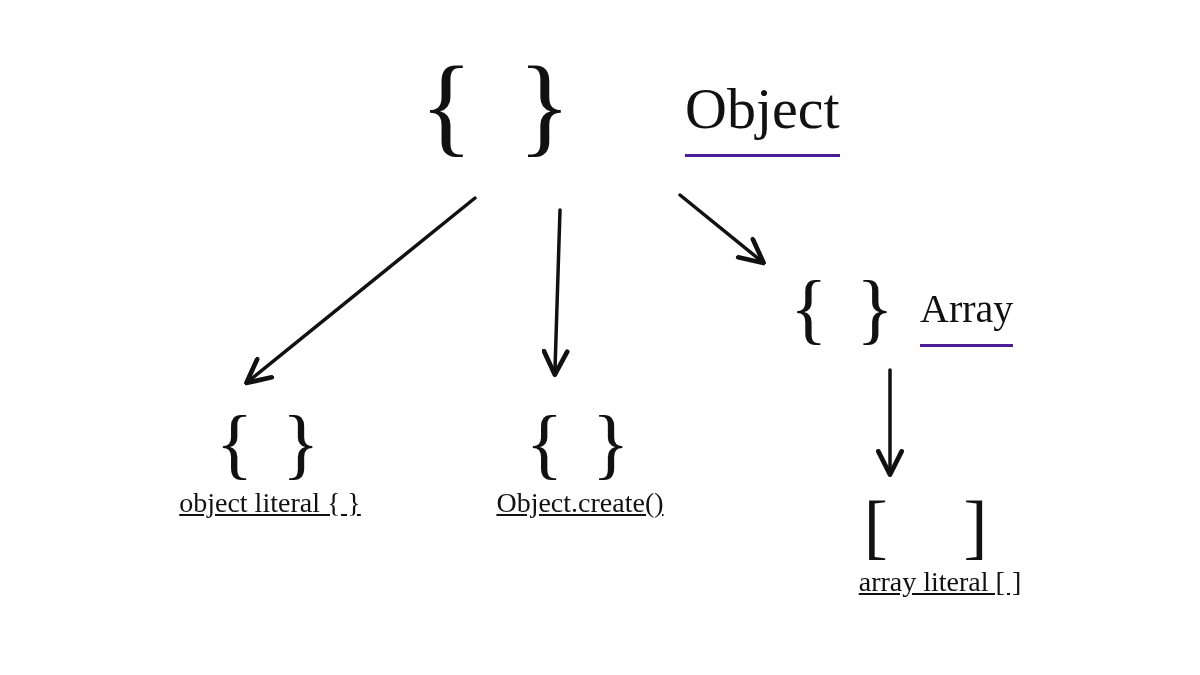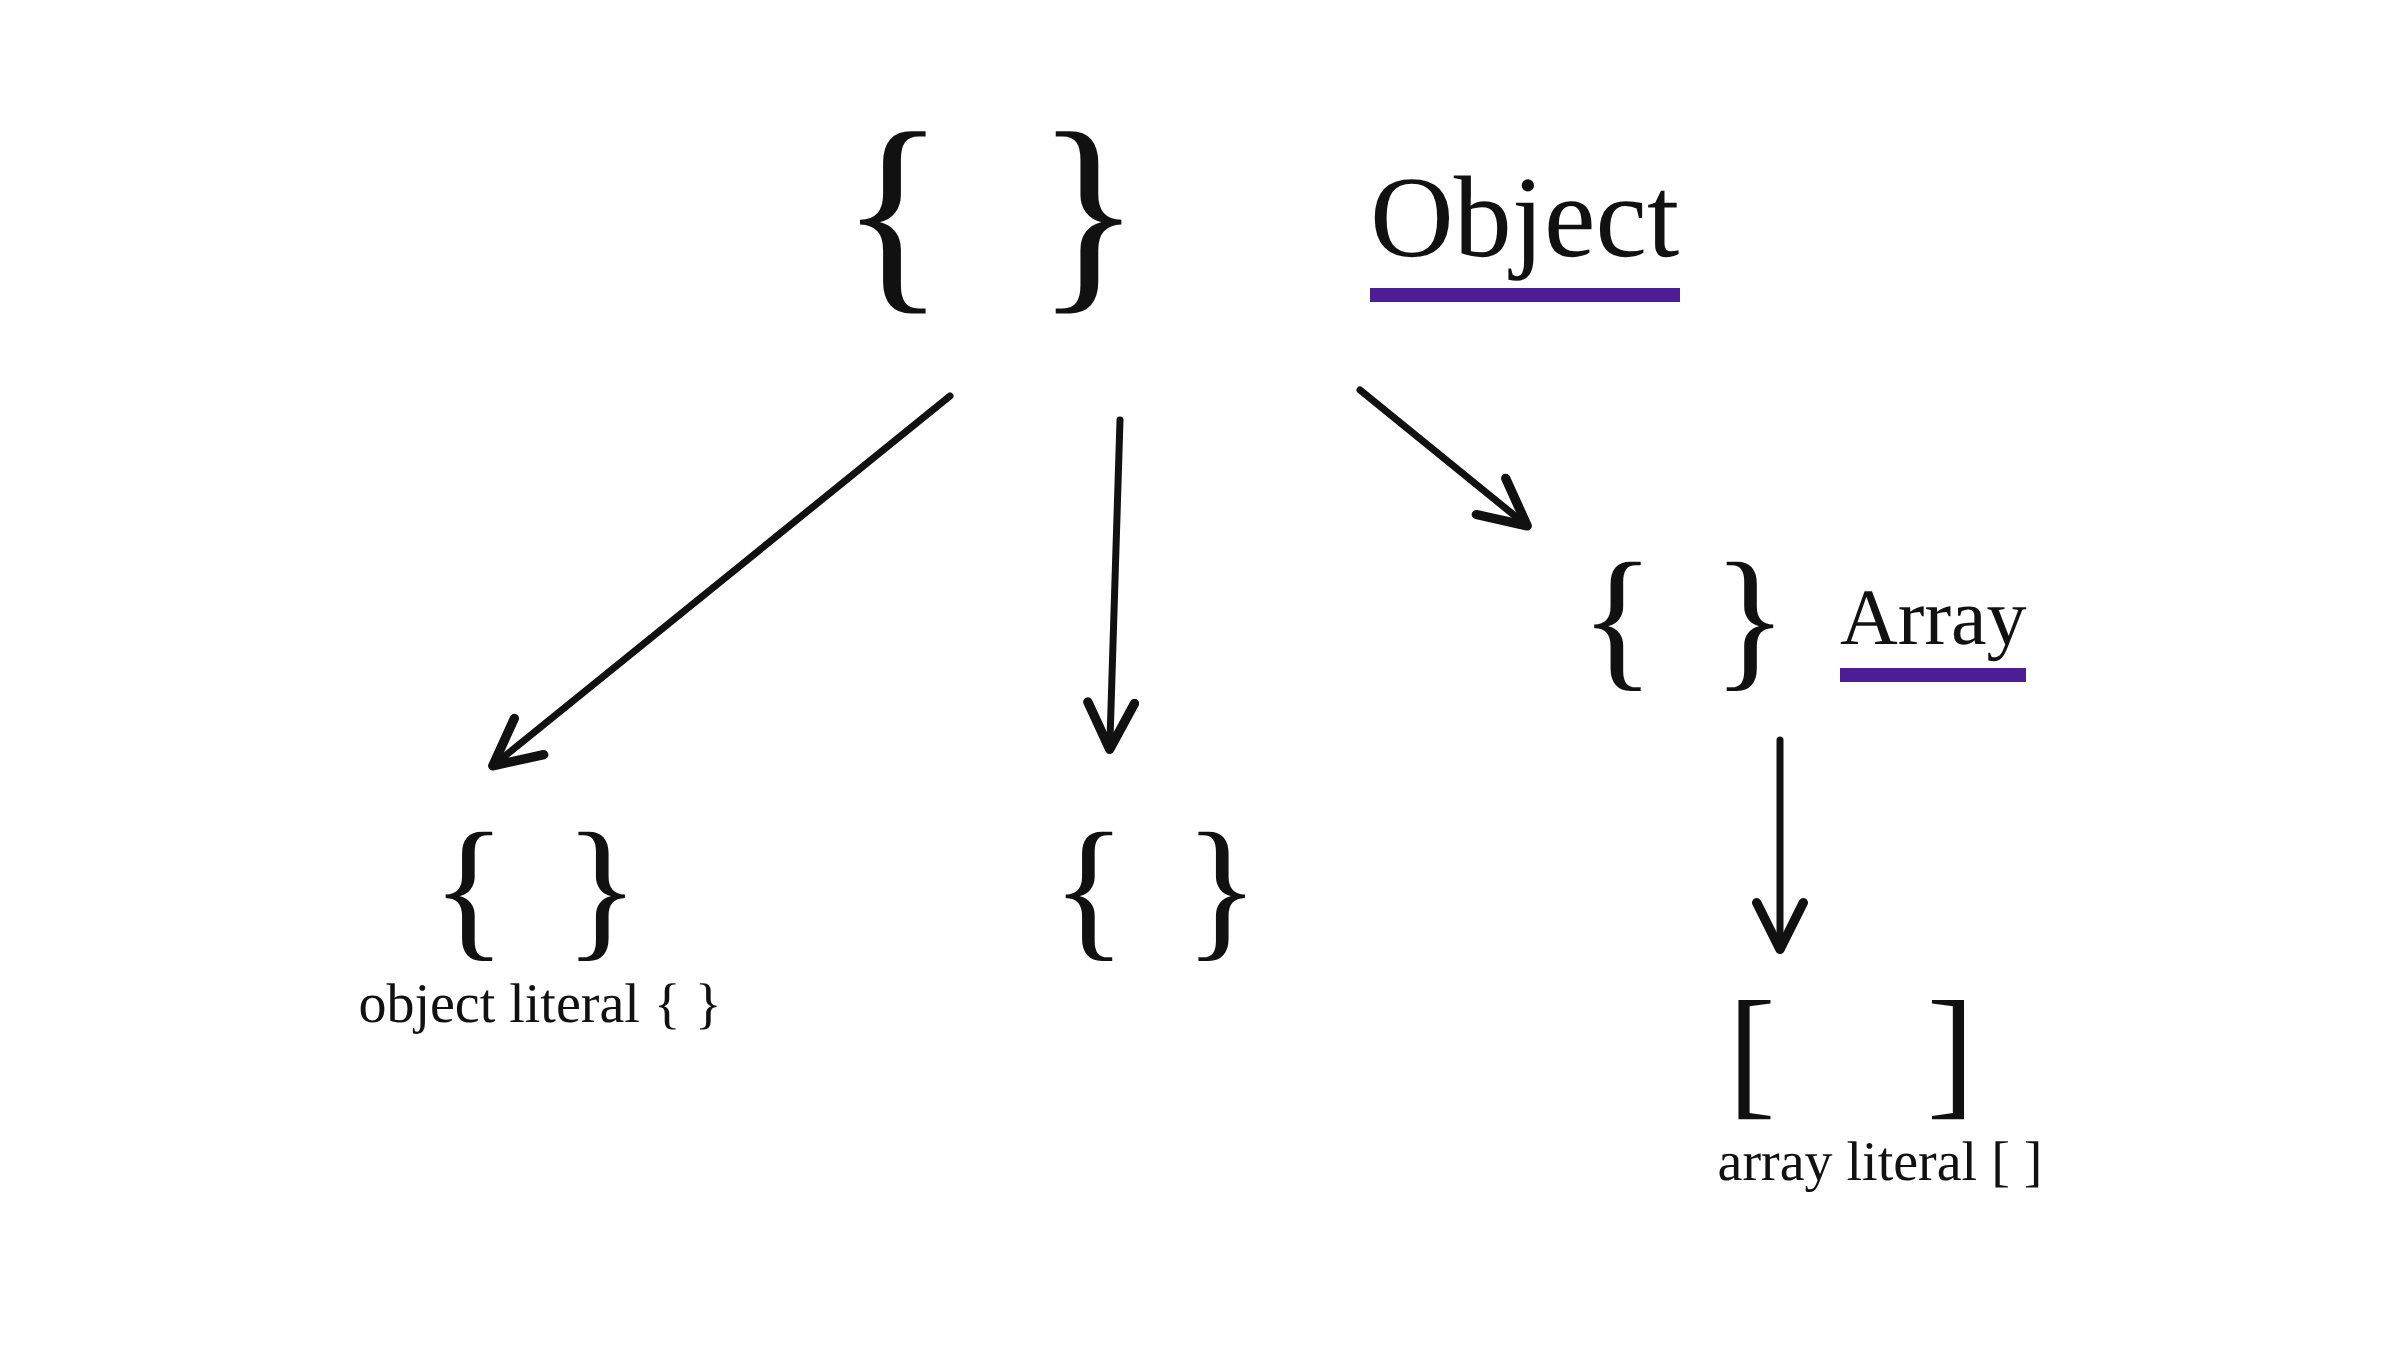--- a/index.html
+++ b/index.html
@@ -3,22 +3,22 @@
 <meta charset="utf-8">
 <style>
   html,body{margin:0;padding:0;width:1200px;height:675px;background:#fff;font-family:"Comic Sans MS","Segoe Script","Bradley Hand",cursive;color:#111;}
   .canvas{position:relative;width:1200px;height:675px;}
   .node{position:absolute;text-align:center;}
   .braces{font-size:110px;font-weight:400;letter-spacing:0.08em;line-height:1;}
   .braces-sm{font-size:78px;font-weight:400;letter-spacing:0.06em;line-height:1;}
   .brackets{font-size:72px;font-weight:400;letter-spacing:0.4em;line-height:1;}
   .label-lg{font-size:58px;}
   .label-md{font-size:40px;}
-  .caption{font-size:28px;margin-top:4px;}
-  .underline{border-bottom:7px solid #4c1d95;display:inline-block;padding-bottom:2px;}
+  .caption{font-size:28px;margin-top:4px;text-decoration:underline;}
+  .underline{border-bottom:3px solid #4c1d95;display:inline-block;padding-bottom:12px;}
   svg.arrows{position:absolute;left:0;top:0;width:1200px;height:675px;pointer-events:none;}
   svg.arrows line{stroke:#111;stroke-width:3.5;stroke-linecap:round;}
 </style>
 </head>
 <body>
 
 <div class="canvas">
 
   <svg class="arrows">
     <defs>
@@ -43,20 +43,21 @@
     <span class="label-lg underline">Object</span>
   </div>
 
   <div class="node" style="left:140px;top:405px;width:260px;">
     <div class="braces-sm">{ }</div>
     <div class="caption">object literal { }</div>
   </div>
 
   <div class="node" style="left:450px;top:405px;width:260px;">
     <div class="braces-sm">{ }</div>
+    <div class="caption">Object.create()</div>
   </div>
 
   <div class="node" style="left:790px;top:270px;">
     <span class="braces-sm">{ }</span>
   </div>
   <div class="node" style="left:920px;top:285px;">
     <span class="label-md underline">Array</span>
   </div>
 
   <div class="node" style="left:800px;top:490px;width:280px;">

